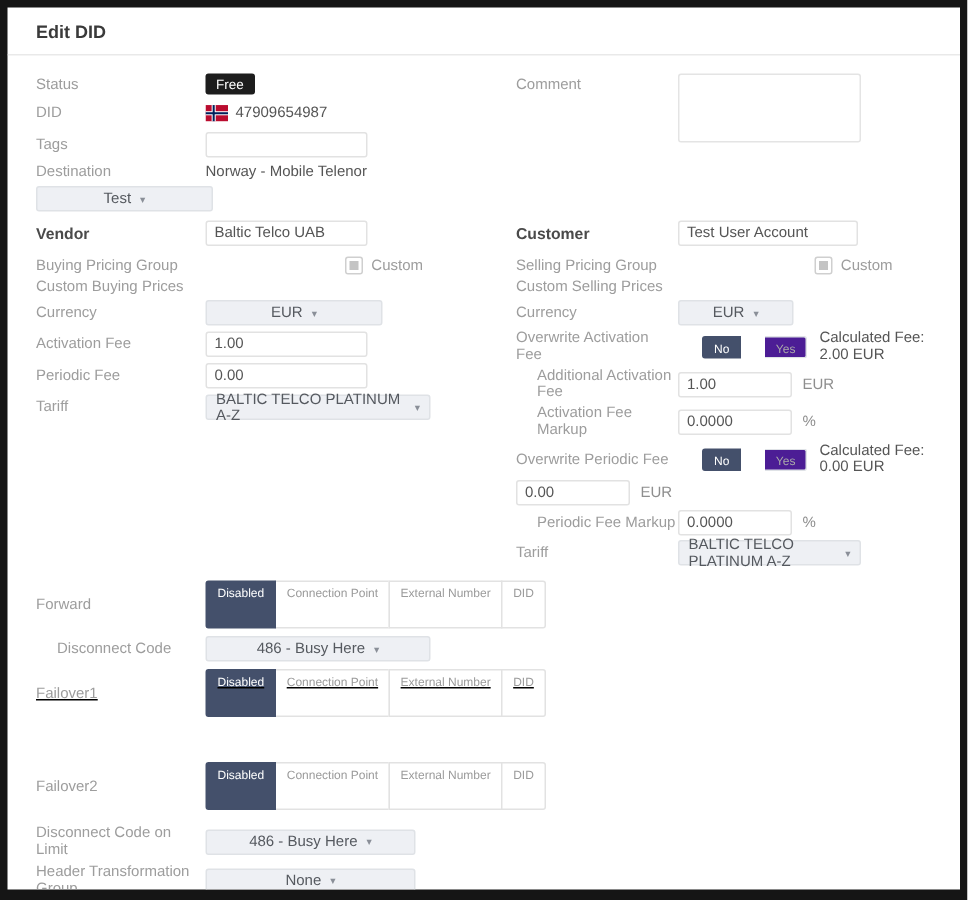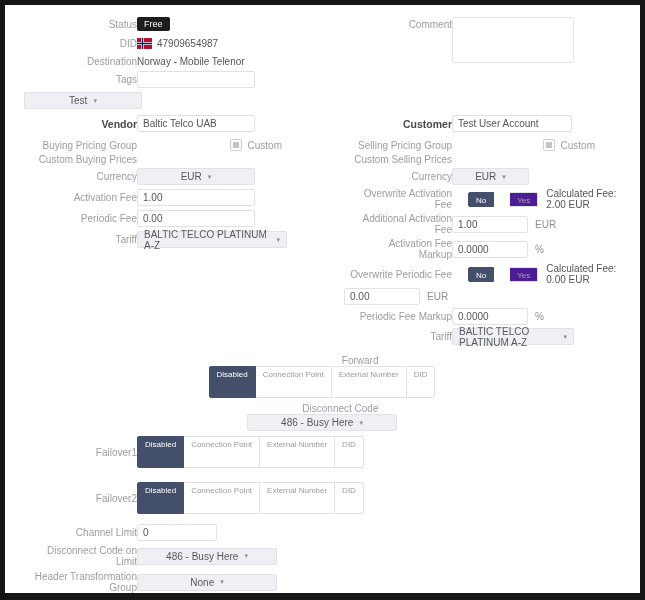--- a/index.html
+++ b/index.html
@@ -6,31 +6,31 @@
   .frame{
     width:645px;height:600px;box-sizing:border-box;
     border:5px solid #151515;border-bottom-width:7px;
     background:#fff;display:flex;flex-direction:column;
     font-family:"Liberation Sans","DejaVu Sans",sans-serif;
     overflow:hidden;
   }
   .header{padding:9px 19px 8px;border-bottom:1px solid #e9e9e9;font-size:12px;font-weight:bold;color:#3a3a3a;flex-shrink:0;}
   .body{flex:1;padding:12px 20px 0 19px;overflow:hidden;}
   .row{display:flex;align-items:center;}
-  .lbl{width:113px;flex-shrink:0;font-size:10px;color:#9d9d9d;text-align:right;}
+  .lbl{width:113px;flex-shrink:0;font-size:10px;color:#9d9d9d;}
   .lbl.b{font-weight:bold;color:#4a4a4a;font-size:10.5px;}
   .lbl.indent{padding-left:14px;width:99px;}
   .grid2{display:flex;}
   .col-left{width:320px;flex-shrink:0;}
   .col-right{flex:1;}
   .col-right .lbl{width:108px;}
   .col-right .lbl.indent{padding-left:14px;width:94px;}
   .val{font-size:10px;color:#555;}
   .input{height:17px;border:1px solid #e2e2e2;font-size:10px;color:#555;padding:0 5px;box-sizing:border-box;border-radius:2px;font-family:inherit;outline:none;}
-  .w118{width:118px;} .w120{width:120px;} .w80{width:80px;} .w76{width:76px;}
+  .w118{width:108px;} .w120{width:120px;} .w80{width:80px;} .w76{width:76px;}
   .sel{height:17px;box-sizing:border-box;background:#eef0f4;border:1px solid #dfe2e6;display:flex;align-items:center;justify-content:center;padding:0 6px;font-size:10px;color:#55595f;border-radius:2px;cursor:pointer;}
   .sel.w150{width:150px;} .sel.w140{width:140px;} .sel.w77{width:77px;} .sel.w122{width:122px;}
   .caret{font-size:7px;color:#8a8f98;margin-left:6px;}
   .badge{background:#1d1d1d;color:#fff;font-size:9px;padding:2px 7px;border-radius:2px;}
   .flag{display:inline-block;margin-right:5px;line-height:0;}
   .check{width:12px;height:12px;box-sizing:border-box;border:1px solid #cfcfcf;background:#fff;border-radius:2px;display:flex;align-items:center;justify-content:center;cursor:pointer;flex-shrink:0;}
   .check-fill{width:6px;height:6px;background:#c4c4c4;}
   .check-lbl{font-size:10px;color:#9d9d9d;margin-left:6px;}
   .custom-right-l{margin-left:auto;margin-right:62px;display:flex;align-items:center;}
   .custom-right-r{margin-left:auto;margin-right:25px;display:flex;align-items:center;}
@@ -44,29 +44,30 @@
   .sg.on{background:#44506b;color:#fff;border-color:#44506b;border-radius:2px 0 0 2px;margin-left:0;z-index:1;}
   .sg:last-child{border-radius:0 2px 2px 0;}
   .suffix{font-size:10px;color:#8e8e8e;margin-left:7px;}
   .comment-row{align-items:flex-start;}
   .comment-row .lbl{padding-top:2px;}
   .ta{width:122px;height:46px;border:1px solid #e4e4e4;border-radius:2px;resize:none;outline:none;font-family:inherit;font-size:10px;color:#555;box-sizing:border-box;}
   .footer{margin-top:auto;border-top:1px solid #ececec;padding:7px 19px 9px;display:flex;gap:9px;flex-shrink:0;align-items:center;}
   .btn{font-size:9px;font-weight:bold;padding:5px 13px;border-radius:2px;border:none;cursor:pointer;letter-spacing:.3px;font-family:inherit;}
   .btn.cancel{background:#e8e8e8;color:#5f5f5f;}
   .btn.update{background:#44506b;color:#fff;}
-  .mb7{margin-bottom:7px;}.mb4{margin-bottom:4px;}.mb3{margin-bottom:3px;}.mb5{margin-bottom:5px;flex-direction:column;}.mb14{margin-bottom:14px;}
+  .mb7{margin-bottom:7px;}.mb4{margin-bottom:4px;}.mb3{margin-bottom:3px;}.mb5{margin-bottom:5px;}.mb14{margin-bottom:30px;text-decoration:underline;}
   .sec{margin-top:6px;}
   .fw{margin-top:10px;}
   .lim{margin-top:10px;}
 </style>
 </head>
 <body>
 
 <div class="frame">
+  <div class="header">Edit DID</div>
 
   <div class="body">
 
     <div class="grid2">
       <div class="col-left">
         <div class="row mb7">
           <span class="lbl">Status</span>
           <span class="badge">Free</span>
         </div>
         <div class="row mb7">
@@ -76,26 +77,26 @@
                 <rect width="22" height="16" fill="#ba0c2f"></rect>
                 <rect x="6" width="4" height="16" fill="#fff"></rect>
                 <rect y="6" width="22" height="4" fill="#fff"></rect>
                 <rect x="7" width="2" height="16" fill="#00205b"></rect>
                 <rect y="7" width="22" height="2" fill="#00205b"></rect>
               </svg>
           </span>
           <span class="val">47909654987</span>
         </div>
         <div class="row mb4">
+          <span class="lbl">Tags</span>
+          <input class="input w118" value="" style="">
+        </div>
+        <div class="row mb4">
           <span class="lbl">Destination</span>
           <span class="val">Norway - Mobile Telenor</span>
-        </div>
-        <div class="row mb4">
-          <span class="lbl">Tags</span>
-          <input class="input w118" value="" style="">
         </div>
         <div class="row">
           <div class="sel" style="width:118px">
             <span>Test</span>
             <span class="caret">▾</span>
           </div>
         </div>
       </div>
       <div class="col-right">
         <div class="row comment-row">
@@ -248,24 +249,20 @@
           <span class="sg on">Disabled</span>
           <span class="sg">Connection Point</span>
           <span class="sg">External Number</span>
           <span class="sg">DID</span>
         </span>
       </div>
     </div>
 
     <div class="lim">
       <div class="row mb4">
-        <span class="lbl">Channel Limit</span>
-        <input class="input w80" value="0" style="">
-      </div>
-      <div class="row mb4">
         <span class="lbl">Disconnect Code on Limit</span>
         <div class="sel w140">
           <span>486 - Busy Here</span>
           <span class="caret">▾</span>
         </div>
       </div>
       <div class="row mb4">
         <span class="lbl">Header Transformation Group</span>
         <div class="sel w140">
           <span>None</span>

